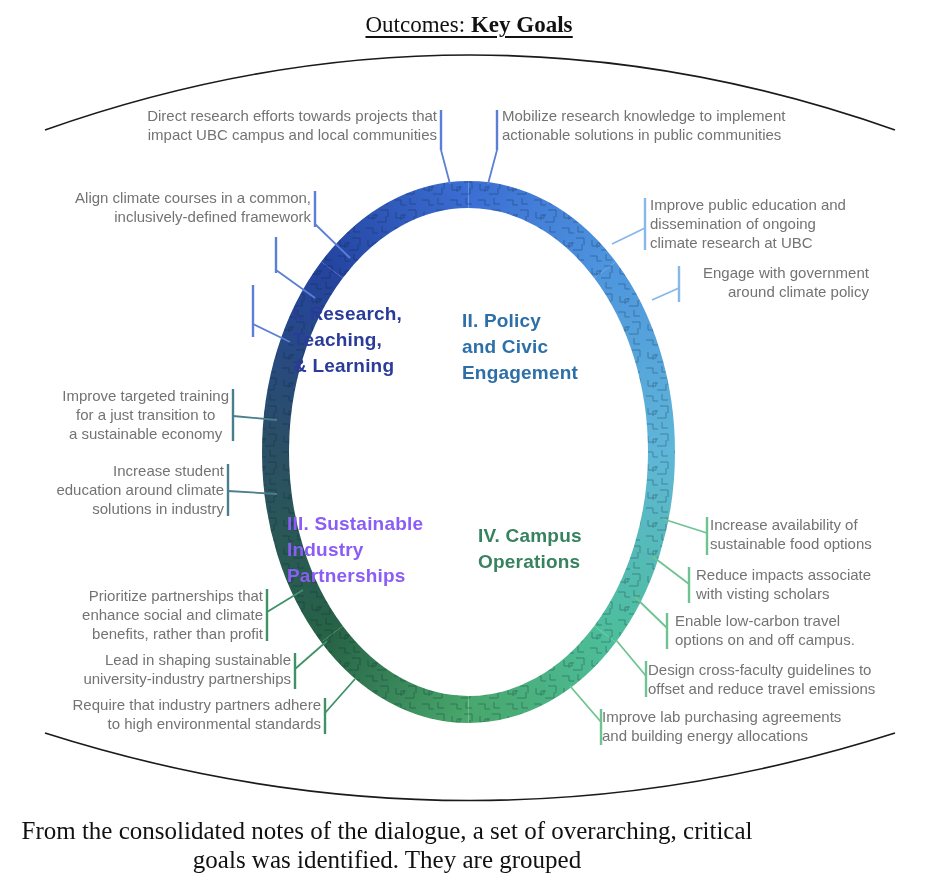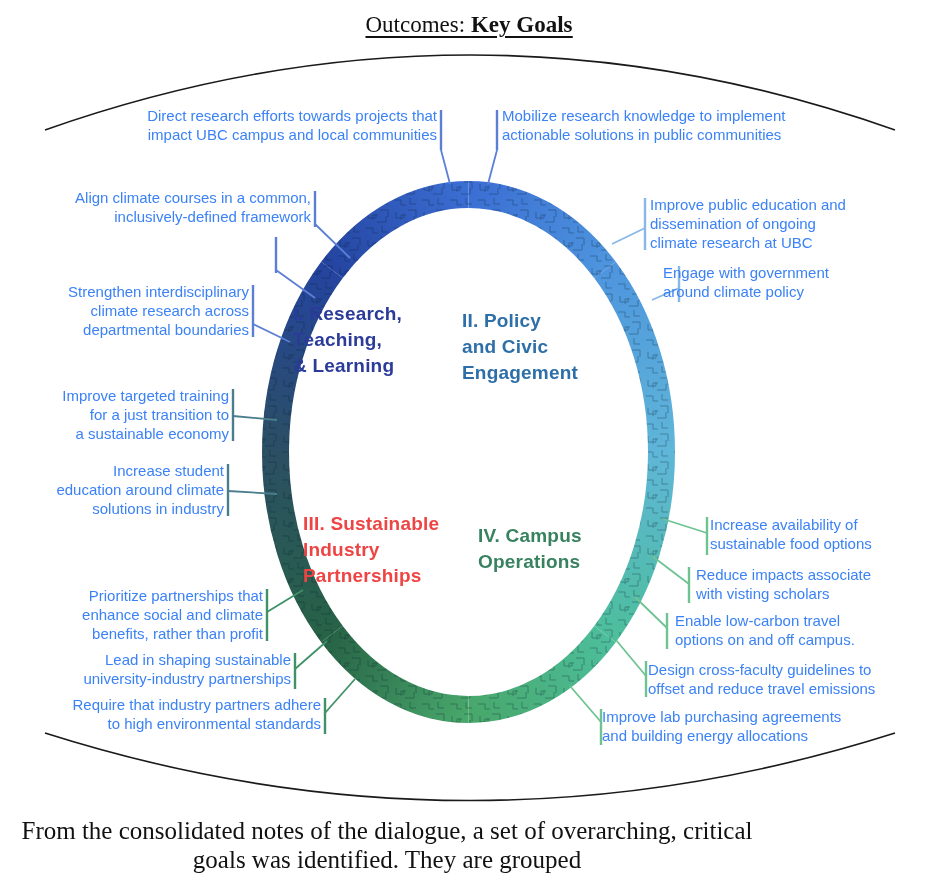--- a/index.html
+++ b/index.html
@@ -3,34 +3,34 @@
 <meta charset="utf-8">
 <style>
   html,body{margin:0;padding:0;background:#ffffff;}
   #canvas{position:relative;width:938px;height:879px;background:#ffffff;overflow:hidden;
           font-family:"Liberation Sans",sans-serif;}
   .title{position:absolute;top:12px;left:0;width:938px;text-align:center;
          font-family:"Liberation Serif",serif;font-size:23px;color:#111;
          text-decoration:underline;text-underline-offset:4px;}
   .title b{font-weight:bold;text-decoration:underline;}
   svg.layer{position:absolute;top:0;left:0;}
-  .callout{position:absolute;font-size:15px;line-height:19px;color:#3b82f6;white-space:pre-line;}
+  .callout{position:absolute;font-size:15px;line-height:19px;color:#737373;white-space:pre-line;}
   .cl{text-align:right;}
   .cr{text-align:left;}
   .gl1{right:501px;top:106px;} .gl2{right:627px;top:188px;} .gl3{right:666px;top:234px;}
-  .gl4{right:689px;top:282px;} .gl5{right:709px;top:386px;} .gl6{right:714px;top:461px;}
+  .gl4{right:689px;top:282px;} .gl5{right:709px;top:386px;text-align:center;} .gl6{right:714px;top:461px;}
   .gl7{right:675px;top:586px;} .gl8{right:647px;top:650px;} .gl9{right:617px;top:695px;}
-  .gr1{left:502px;top:106px;}  .gr2{left:650px;top:195px;}  .gr3{left:663px;top:263px;}
+  .gr1{left:502px;top:106px;}  .gr2{left:650px;top:195px;}  .gr3{left:703px;top:263px;text-align:right;}
   .gr4{left:710px;top:515px;}  .gr5{left:696px;top:565px;}  .gr6{left:675px;top:611px;}
   .gr7{left:648px;top:660px;}  .gr8{left:602px;top:707px;}
   .section{position:absolute;font-weight:bold;font-size:19px;line-height:26px;text-align:left;
            white-space:pre-line;letter-spacing:.2px;}
   .s1{left:293px;top:301px;width:200px;color:#2A3B9A;}
   .s2{left:462px;top:308px;width:195px;color:#2D6FA8;}
-  .s3{left:303px;top:511px;width:210px;color:#ef4444;}
+  .s3{left:287px;top:511px;width:210px;color:#8b5cf6;}
   .s4{left:478px;top:523px;width:195px;color:#37825F;}
   .caption{position:absolute;top:816px;left:0;width:774px;text-align:center;
            font-family:"Liberation Serif",serif;font-size:25px;line-height:29px;color:#111;
            white-space:pre-line;}
 </style>
 </head>
 <body>
 
 <div id="canvas">
 
@@ -156,23 +156,20 @@
   <div class="section s3">III. Sustainable
 Industry
 Partnerships</div>
   <div class="section s4">IV. Campus
 Operations</div>
 
   <div class="callout cl gl1">Direct research efforts towards projects that
 impact UBC campus and local communities</div>
   <div class="callout cl gl2">Align climate courses in a common,
 inclusively-defined framework</div>
-  <div class="callout cl gl4">Strengthen interdisciplinary
-climate research across
-departmental boundaries</div>
   <div class="callout cl gl5">Improve targeted training
 for a just transition to
 a sustainable economy</div>
   <div class="callout cl gl6">Increase student
 education around climate
 solutions in industry</div>
   <div class="callout cl gl7">Prioritize partnerships that
 enhance social and climate
 benefits, rather than profit</div>
   <div class="callout cl gl8">Lead in shaping sustainable

